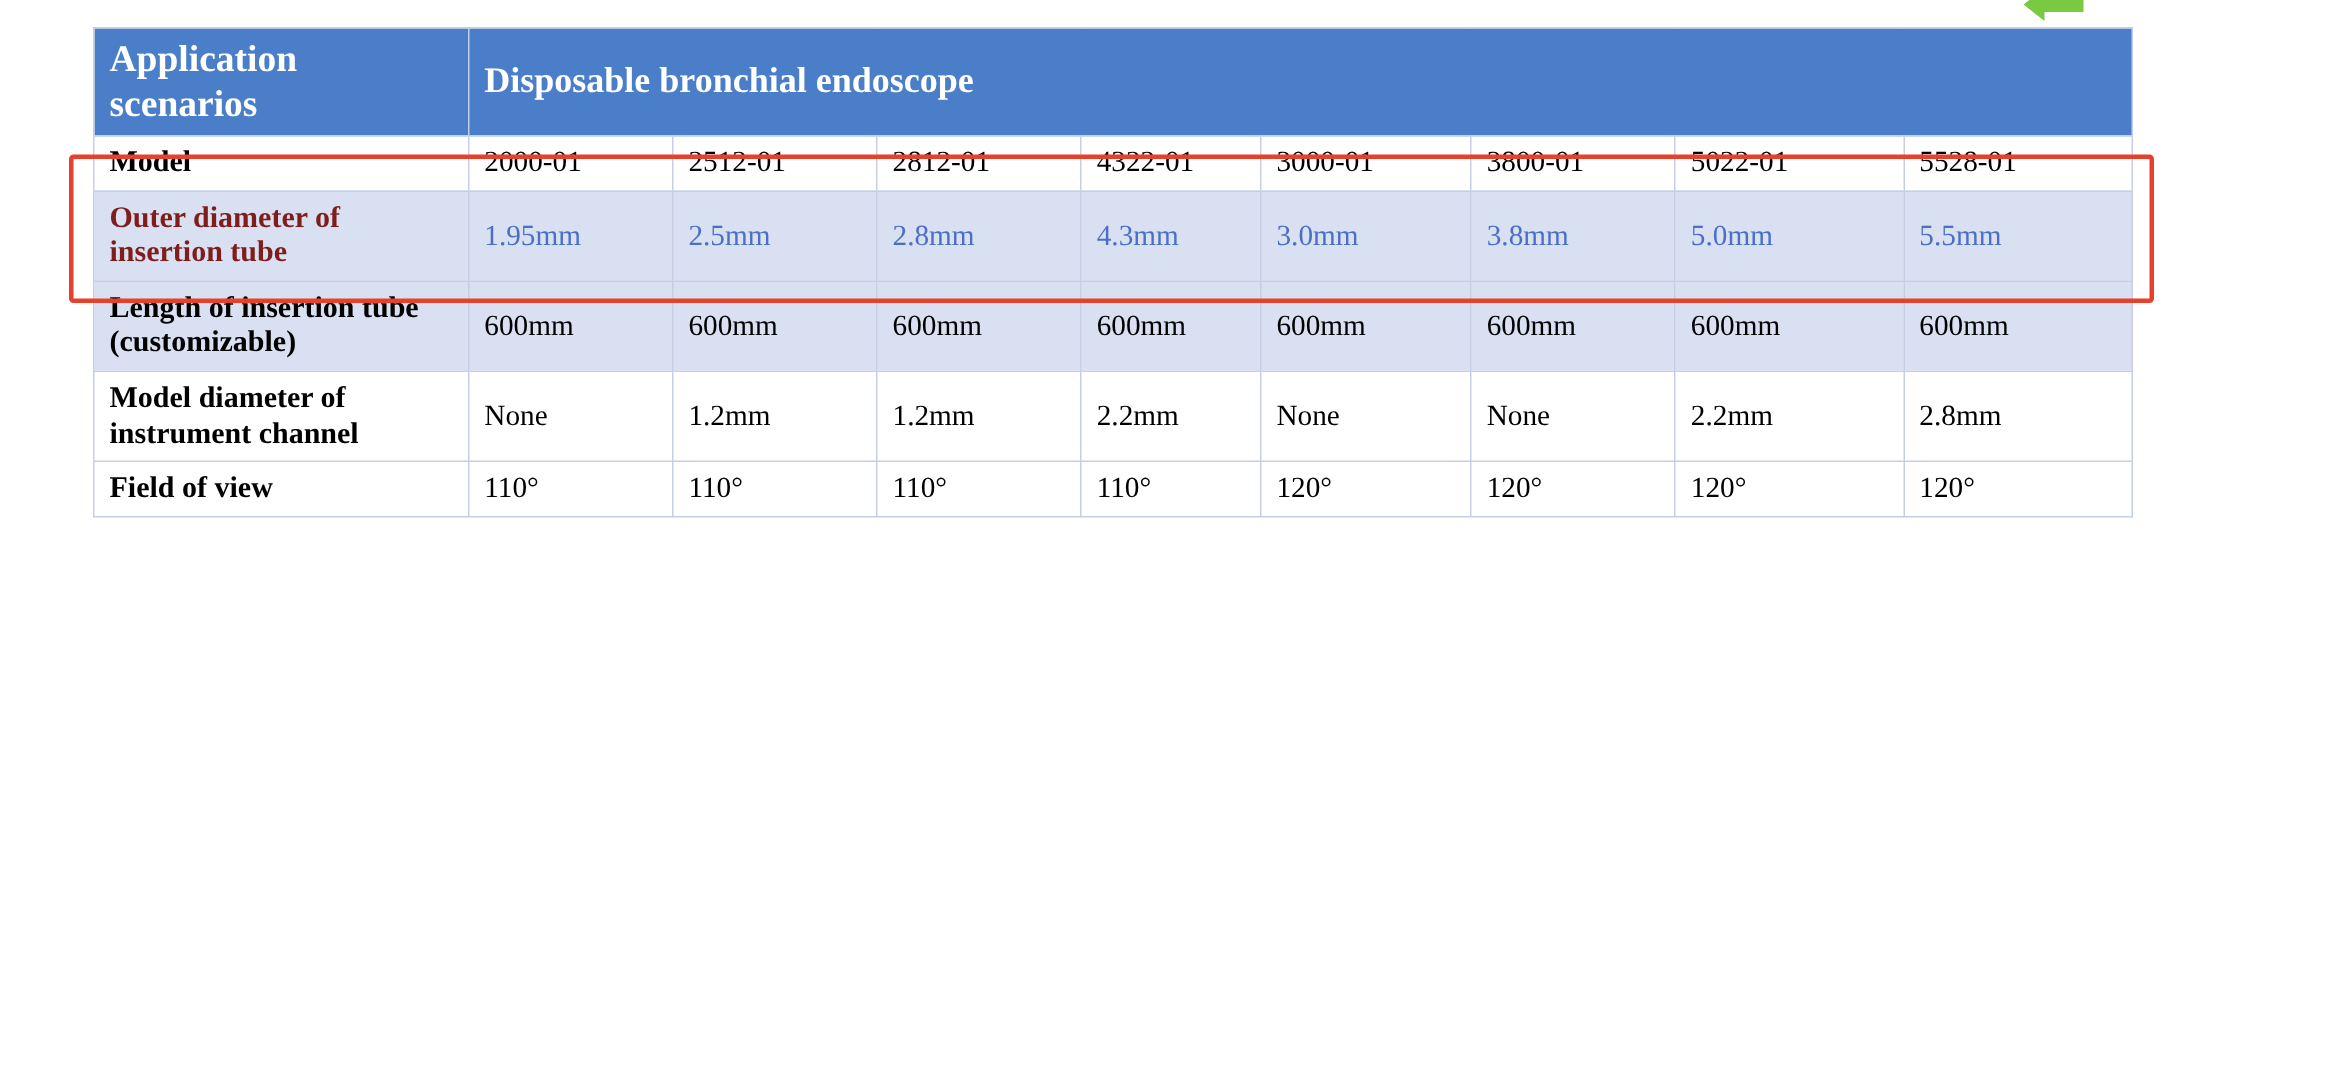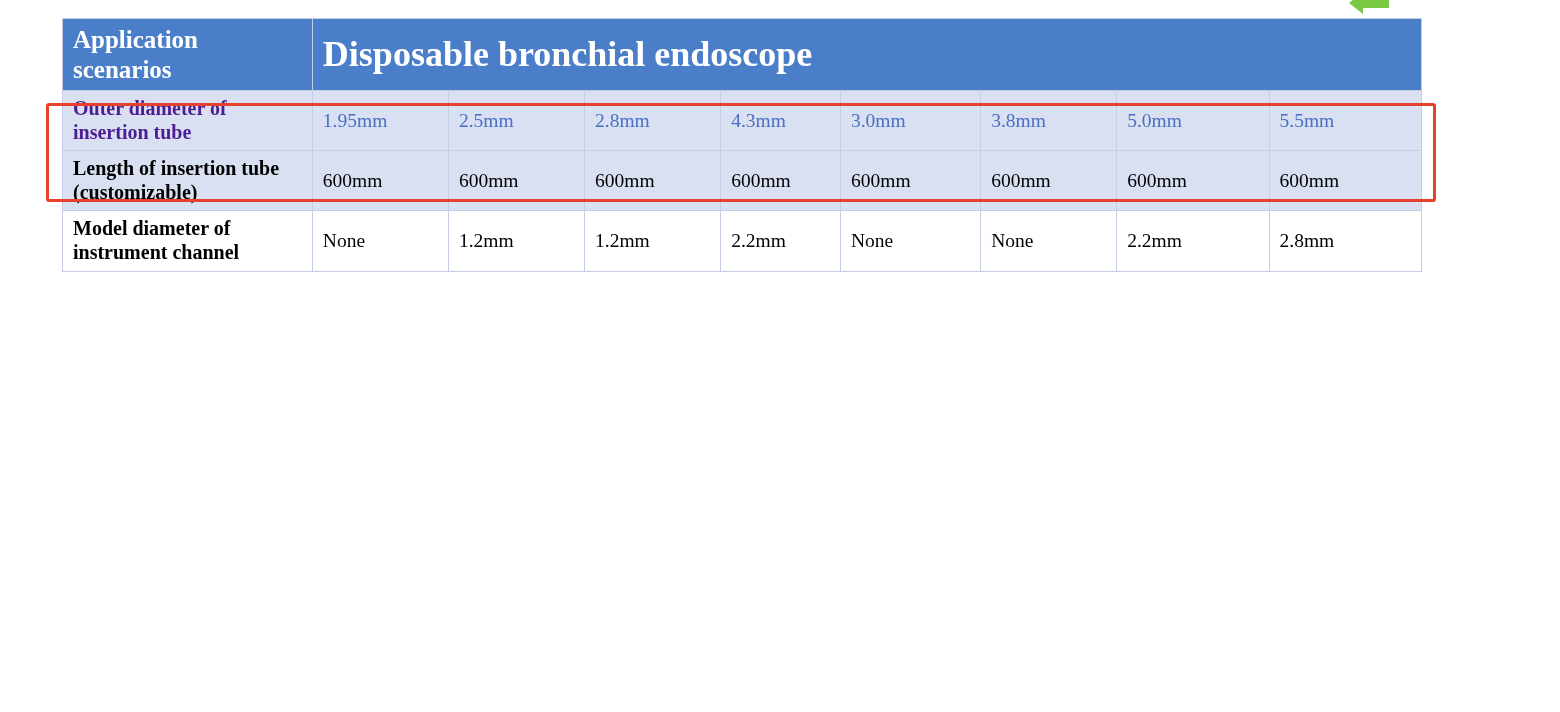--- a/index.html
+++ b/index.html
@@ -54,39 +54,39 @@
     font-weight: bold;
     text-align: center;
     border: 1px solid #4a7ec9;
   }
   .hdr-left {
     font-size: 25px;
     line-height: 1.2;
     padding: 10px 6px;
   }
   .hdr-right {
-    font-size: 36px;
+    font-size: 24px;
     padding: 10px 6px;
   }
   
   td.label {
     font-weight: bold;
     font-size: 20px;
     padding-left: 12px;
     padding-right: 6px;
   }
   tr.shaded td {
     background: #d8e0f1;
   }
   tr.plain td {
     background: #ffffff;
   }
   
   tr.odrow td.label {
-    color: #4c1d95;
+    color: #7f1d1d;
   }
   tr.odrow td.val {
     color: #4a6fc4;
     margin-left: 30px;
   }
   td.val {
     font-size: 19.5px;
     white-space: pre-line;
   }
   .tall td {
@@ -127,20 +127,31 @@
         <col style="width:150px">
         <col style="width:150px">
       </colgroup>
       <tbody>
         <tr>
           <th class="hdr-left">Application
 scenarios</th>
           <th class="hdr-right" colspan="8">Disposable bronchial endoscope</th>
         </tr>
 
+        <tr class="plain">
+          <td class="label">Model</td>
+          <td class="val">2000-01</td>
+          <td class="val">2512-01</td>
+          <td class="val">2812-01</td>
+          <td class="val">4322-01</td>
+          <td class="val">3000-01</td>
+          <td class="val">3800-01</td>
+          <td class="val">5022-01</td>
+          <td class="val">5528-01</td>
+        </tr>
 
         <tr class="shaded odrow">
           <td class="label">Outer diameter of insertion tube</td>
           <td class="val">1.95mm</td>
           <td class="val">2.5mm</td>
           <td class="val">2.8mm</td>
           <td class="val">4.3mm</td>
           <td class="val">3.0mm</td>
           <td class="val">3.8mm</td>
           <td class="val">5.0mm</td>
@@ -165,20 +176,31 @@
           <td class="val">None</td>
           <td class="val">1.2mm</td>
           <td class="val">1.2mm</td>
           <td class="val">2.2mm</td>
           <td class="val">None</td>
           <td class="val">None</td>
           <td class="val">2.2mm</td>
           <td class="val">2.8mm</td>
         </tr>
 
+        <tr class="plain">
+          <td class="label">Field of view</td>
+          <td class="val">110°</td>
+          <td class="val">110°</td>
+          <td class="val">110°</td>
+          <td class="val">110°</td>
+          <td class="val">120°</td>
+          <td class="val">120°</td>
+          <td class="val">120°</td>
+          <td class="val">120°</td>
+        </tr>
 
 
 
 
       </tbody>
     </table>
   </div>
 
   <div class="red-box"></div>
 

